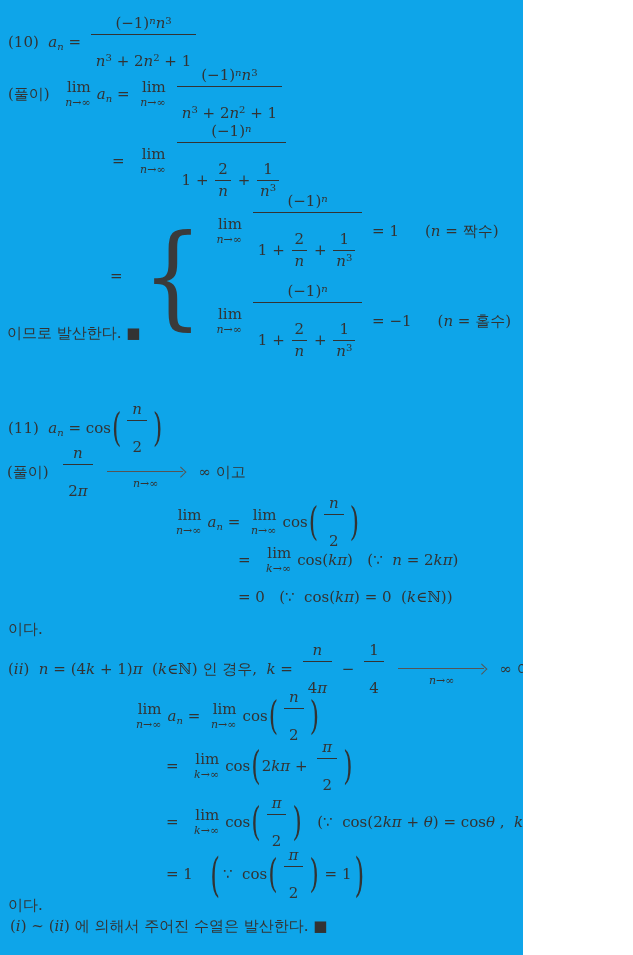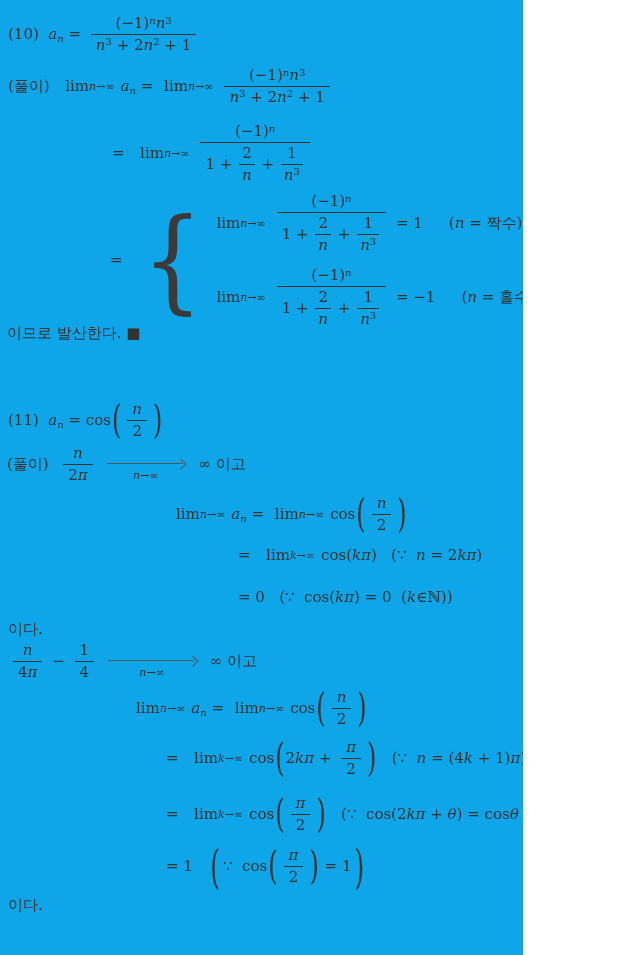--- a/index.html
+++ b/index.html
@@ -6,26 +6,26 @@
   body{width:633px;height:955px;background:#ffffff;color:#333;
        font-family:"DejaVu Serif","DejaVu Sans",serif;}
   .page{position:relative;width:523px;height:955px;background:#0ea5e9;overflow:hidden}
   .line{position:absolute;display:flex;align-items:center;font-size:15px;line-height:1.25;white-space:pre}
   .line span{white-space:pre}
   .v{font-style:italic}
   .sp{font-size:10px;position:relative;top:-4.5px}
   .sb{font-size:10px;position:relative;top:3.5px}
   .frac{display:inline-flex;flex-direction:column;align-items:center;margin:0 5px;text-align:center}
   .frac .num{padding:0 5px 1px}
-  .frac .den{border-top:1px solid #333;padding:1px 5px 0}
+  .frac .den{border-top:1px solid #333;padding:17px 5px 0}
   .denrow{display:flex;align-items:center}
   .frac.inner{margin:0 2px}
   .frac.inner .num{padding:0 3px 1px}
   .frac.inner .den{padding:1px 3px 0}
-  .lim{display:inline-flex;flex-direction:row;align-items:flex-start;margin:0 6px;line-height:1}
+  .lim{display:inline-flex;flex-direction:column;align-items:flex-end;margin:0 6px;line-height:1}
   .lim .lw{font-size:15px}
   .lim .ls{font-size:11px;margin-top:2px}
   .bp{display:inline-block;font-size:24px;line-height:1;transform:scaleY(1.62);margin:0 1px;color:#333}
   .BP{display:inline-block;font-size:25px;line-height:1;transform:scaleY(1.9);margin:0 3px;color:#333}
   .brace{display:inline-block;font-size:112px;line-height:.9;transform:scaleX(.85);margin:0 2px 0 5px;color:#3a3a3a;font-weight:200}
   .cases{display:inline-flex;flex-direction:column;row-gap:12px}
   .crow{display:flex;align-items:center}
   .cond{margin-left:26px}
   .xarrow{display:inline-flex;flex-direction:column;align-items:center;margin:0 9px;transform:translateY(7px)}
   .shaft{position:relative;width:78px;height:9px}
@@ -199,20 +199,21 @@
 
   <div class="line" style="left:238px;top:588px">
     <span><span>= 0   (∵  cos(</span><span class="v">kπ</span><span>) = 0  (</span><span class="v">k</span><span>∈ℕ))</span></span>
   </div>
 
   <div class="line" style="left:8px;top:620px">
     <span><span>이다.</span></span>
   </div>
 
   <div class="line" style="left:8px;top:641px">
+    <span><span>(</span><span class="v">ii</span><span>)  </span><span class="v">n</span><span> = (4</span><span class="v">k</span><span> + 1)</span><span class="v">π</span><span>  (</span><span class="v">k</span><span>∈ℕ) </span><span>인 경우,  </span><span class="v">k</span><span> = </span></span>
     <span class="frac">
       <span class="num"><span class="v">n</span></span>
       <span class="den"><span>4</span><span class="v">π</span></span>
     </span>
     <span><span> − </span></span>
     <span class="frac">
       <span class="num"><span>1</span></span>
       <span class="den"><span>4</span></span>
     </span>
     <span class="xarrow">
@@ -248,21 +249,20 @@
       <span class="ls"><span class="v">k</span><span>→∞</span></span>
     </span>
     <span>cos</span>
     <span class="bp">(</span>
     <span><span>2</span><span class="v">kπ</span><span> + </span></span>
     <span class="frac">
       <span class="num"><span class="v">π</span></span>
       <span class="den"><span>2</span></span>
     </span>
     <span class="bp">)</span>
-    <span><span>   (∵  </span><span class="v">n</span><span> = (4</span><span class="v">k</span><span> + 1)</span><span class="v">π</span><span>)</span></span>
   </div>
 
   <div class="line" style="left:166px;top:794px">
     <span><span>=  </span></span>
     <span class="lim">
       <span class="lw">lim</span>
       <span class="ls"><span class="v">k</span><span>→∞</span></span>
     </span>
     <span>cos</span>
     <span class="bp">(</span>
@@ -285,14 +285,17 @@
     </span>
     <span class="bp">)</span>
     <span><span> = 1</span></span>
     <span class="BP">)</span>
   </div>
 
   <div class="line" style="left:8px;top:896px">
     <span><span>이다.</span></span>
   </div>
 
+  <div class="line" style="left:10px;top:917px">
+    <span><span>(</span><span class="v">i</span><span>) ~ (</span><span class="v">ii</span><span>) 에 의해서 주어진 수열은 발산한다. ■</span></span>
+  </div>
 
 </div>
 
 </body></html>

